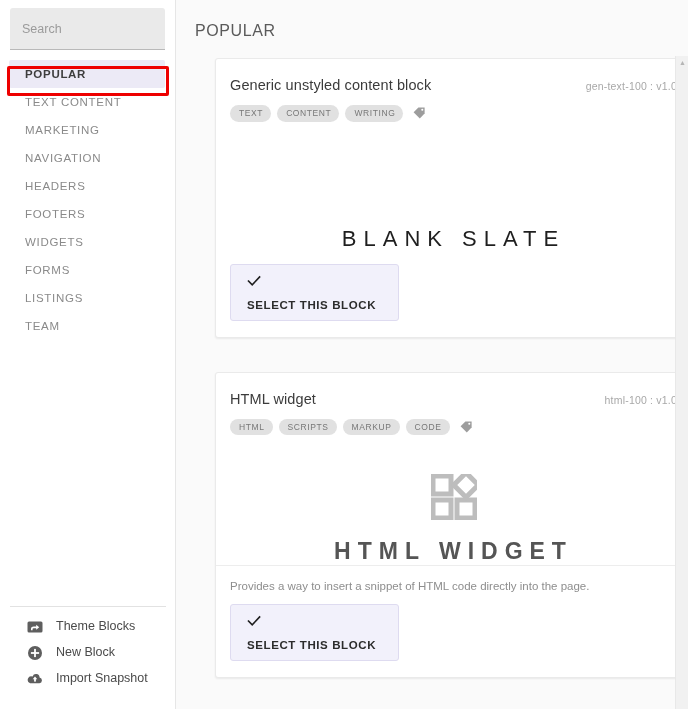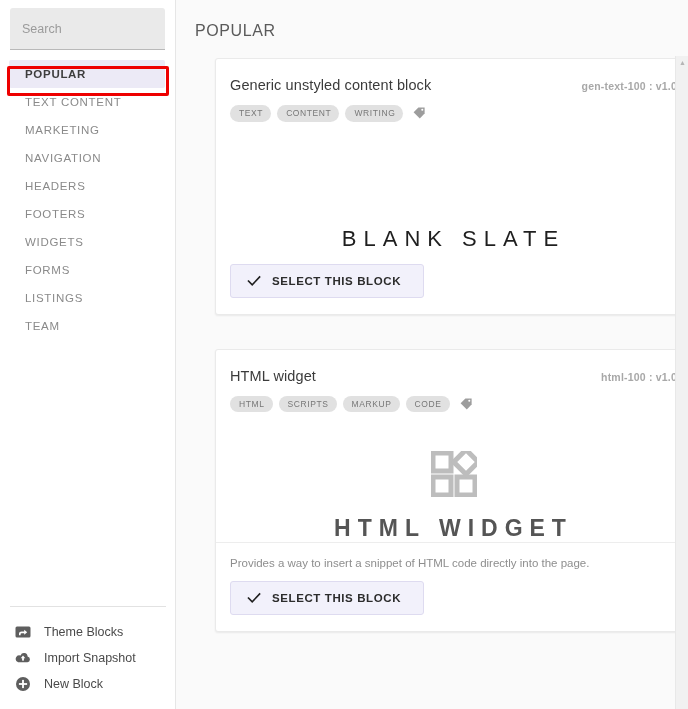--- a/index.html
+++ b/index.html
@@ -87,23 +87,23 @@
     width: 176px;
     padding: 0 0 12px 0;
   }
   .side-divider {
     height: 1px;
     background: #e2e2e2;
     margin: 0 10px 12px 10px;
   }
   .foot-item {
     display: flex;
-    align-items: center;
+    align-items: flex-start;
     height: 26px;
-    padding-left: 15px;
+    padding-left: 27px;
     font-size: 12.5px;
     color: #4a4a4a;
     cursor: pointer;
   }
   .foot-icon {
     width: 16px; height: 16px;
     margin-right: 13px;
     display: inline-flex;
     align-items: center;
     justify-content: center;
@@ -151,21 +151,20 @@
     color: #3b3b3b;
     letter-spacing: 0.1px;
   }
   .card-meta {
     position: absolute;
     right: 14px;
     top: 21px;
     font-size: 10.5px;
     color: #a8a8a8;
     letter-spacing: 0.2px;
-    font-weight: bold;
   }
   .tags {
     display: flex;
     align-items: center;
     padding: 12px 0 0 14px;
     gap: 6px;
   }
   .tag {
     background: #e1e1e1;
     color: #777777;
@@ -202,32 +201,32 @@
 
   .card-desc {
     border-top: 1px solid #ededed;
     padding: 14px 14px 0 14px;
     font-size: 11.5px;
     color: #8e8e8e;
   }
   .card-actions { padding: 12px 14px 16px 14px; }
   .select-btn {
     display: inline-flex;
-    align-items: center;
     gap: 11px;
     background: #f2f1fb;
     border: 1px solid #dedbf0;
     border-radius: 3px;
     padding: 9px 22px 9px 16px;
     font-size: 11.5px;
     font-weight: bold;
     letter-spacing: 0.6px;
     color: #2c2c2c;
     cursor: pointer;
     font-family: "Liberation Sans", sans-serif;
+    flex-direction: column;
   }
   .check { width: 14px; height: 14px; display: inline-block; }
 
   
   .scrollbar {
     position: absolute;
     right: 0; top: 56px;
     width: 13px;
     height: 653px;
     background: #f1f1f1;
@@ -294,42 +293,42 @@
       <div class="side-divider"></div>
 
       <div class="foot-item">
         <span class="foot-icon">
           <svg width="16" height="16" viewBox="0 0 16 16">
             <rect x="0.5" y="2.5" width="15" height="11" rx="1.5" fill="#5e5e5e"></rect>
             <path d="M4 11.2 L4 9.6 Q4 7.4 6.6 7.4 L9.2 7.4 L9.2 5.8 L12.2 8.3 L9.2 10.8 L9.2 9.2 L6.6 9.2 Q5.6 9.2 5.6 10.1 L5.6 11.2 Z" fill="#ffffff"></path>
           </svg>
         </span>
         <span>Theme Blocks</span>
+      </div>
+
+      <div class="foot-item">
+        <span class="foot-icon">
+          <svg width="16" height="16" viewBox="0 0 16 16">
+            <circle cx="8" cy="8" r="7" fill="#5e5e5e"></circle>
+            <rect x="7.1" y="3.9" width="1.8" height="8.2" fill="#ffffff"></rect>
+            <rect x="3.9" y="7.1" width="8.2" height="1.8" fill="#ffffff"></rect>
+          </svg>
+        </span>
+        <span>New Block</span>
       </div>
 
       <div class="foot-item">
         <span class="foot-icon">
           <svg width="16" height="16" viewBox="0 0 16 16">
             <path d="M12.6 6.4 A3.6 3.6 0 0 0 5.6 5.5 A3.1 3.1 0 0 0 3.1 12.2 L12.4 12.2 A2.95 2.95 0 0 0 12.6 6.4 Z" fill="#5e5e5e"></path>
             <path d="M8 5.6 L10.3 8.2 L5.7 8.2 Z" fill="#ffffff"></path>
             <rect x="7.1" y="8.0" width="1.8" height="2.6" fill="#ffffff"></rect>
           </svg>
         </span>
         <span>Import Snapshot</span>
-      </div>
-
-      <div class="foot-item">
-        <span class="foot-icon">
-          <svg width="16" height="16" viewBox="0 0 16 16">
-            <circle cx="8" cy="8" r="7" fill="#5e5e5e"></circle>
-            <rect x="7.1" y="3.9" width="1.8" height="8.2" fill="#ffffff"></rect>
-            <rect x="3.9" y="7.1" width="8.2" height="1.8" fill="#ffffff"></rect>
-          </svg>
-        </span>
-        <span>New Block</span>
       </div>
     </div>
   </div>
 
   <div class="main">
 
     <div class="page-title">POPULAR</div>
 
     <div class="cards">
 

